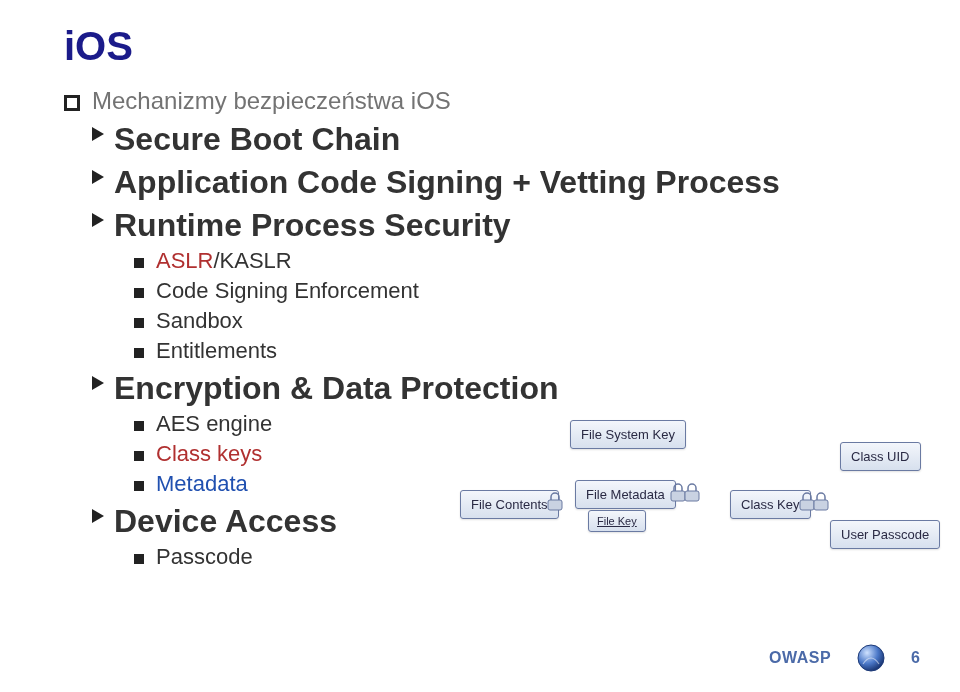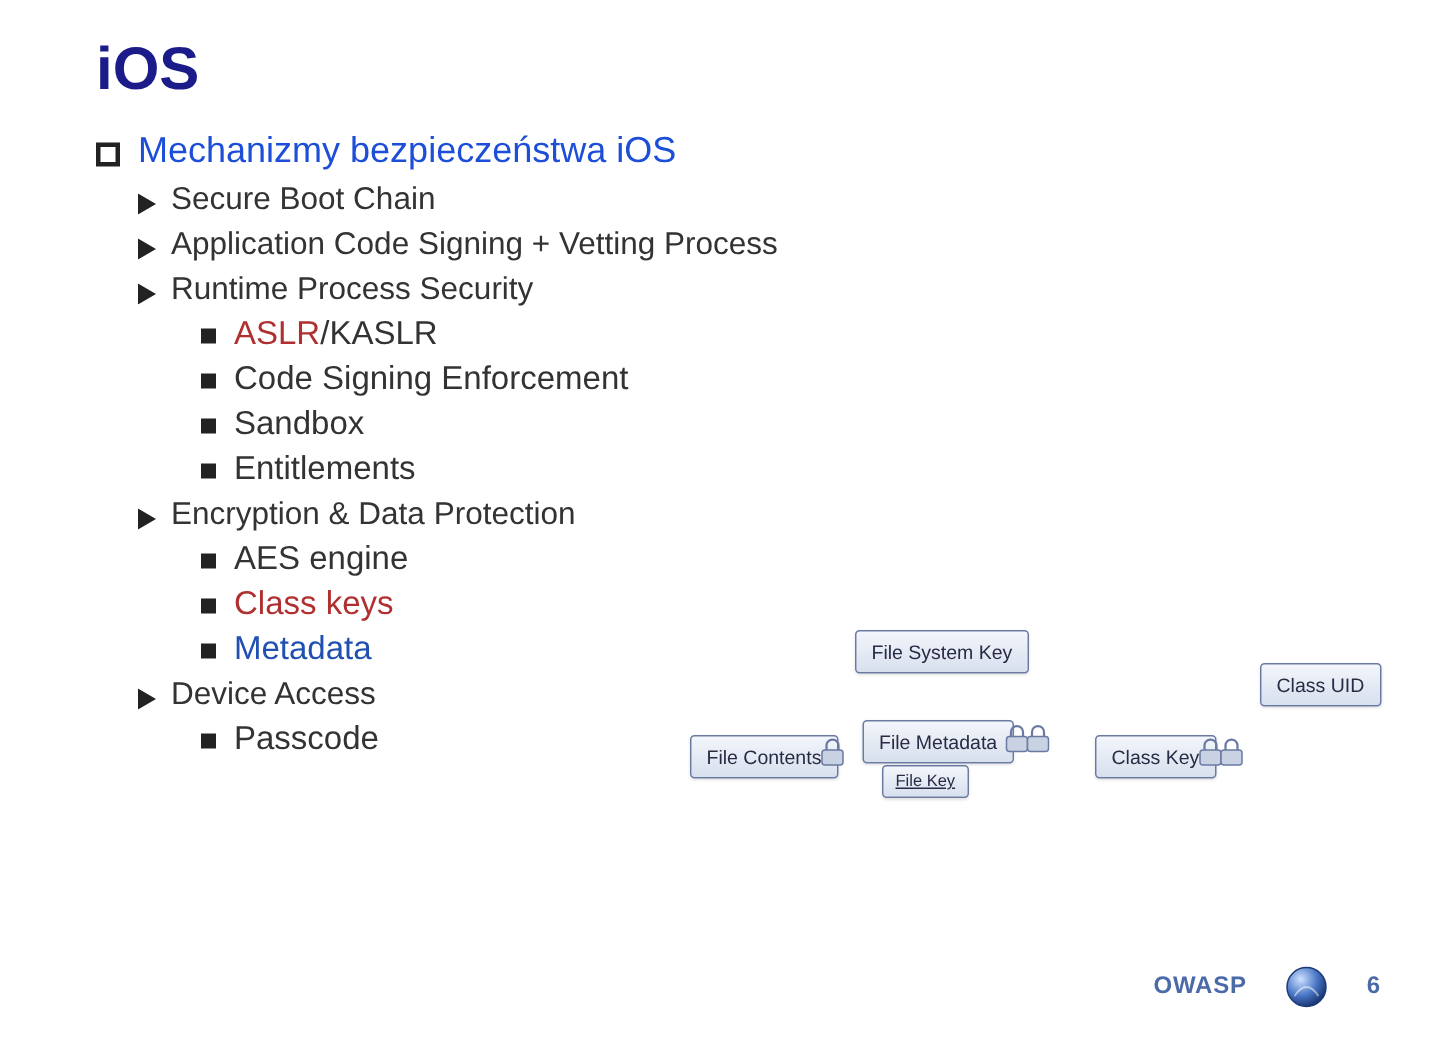--- a/index.html
+++ b/index.html
@@ -2,22 +2,22 @@
 <html><head>
 <meta charset="utf-8">
 <style>
   * { box-sizing: border-box; margin: 0; padding: 0; }
   html, body { width: 960px; height: 692px; background: #fff; font-family: Verdana, Tahoma, Arial, sans-serif; }
   .slide { position: relative; width: 960px; height: 692px; padding: 24px 56px 40px 64px; }
   .title { font-size: 40px; font-weight: bold; color: #1b1b8a; margin-bottom: 18px; }
   .list { list-style: none; font-size: 24px; color: #333; }
   .l1 { display: flex; align-items: flex-start; margin: 10px 0 6px 0; }
   .l1 .sq { width: 16px; height: 16px; border: 3px solid #222; margin-top: 8px; margin-right: 12px; flex: 0 0 auto; }
-  .l1 .txt { color: #1d4ed8; }
-  .l2 { display: flex; align-items: center; margin: 6px 0 2px 28px; font-size: 21px; }
+  .l1 .txt { color: #737373; }
+  .l2 { display: flex; align-items: flex-start; margin: 6px 0 2px 28px; font-size: 32px; font-weight: bold; }
   .l2 .tri { margin-right: 10px; margin-top: 6px; flex: 0 0 auto; }
   .l3 { display: flex; align-items: flex-start; margin: 4px 0 2px 70px; font-size: 22px; }
   .l3 .bsq { width: 10px; height: 10px; background: #222; margin-top: 10px; margin-right: 12px; flex: 0 0 auto; }
   .aslr-a { color: #b03030; }
   .class-keys { color: #b03030; }
   .keychain { color: #2050b0; }
   .tri svg { display: block; }
 
   
   .diagram { position: absolute; left: 460px; top: 420px; width: 472px; height: 180px; }
@@ -128,20 +128,21 @@
 
     <div class="box" style="left:380px; top:22px;">Class UID</div>
 
     <div class="box" style="left:0px; top:70px;">File Contents</div>
 
     <div class="box" style="left:115px; top:60px;">File Metadata</div>
     <div class="box small" style="left:128px; top:90px;">File Key</div>
 
     <div class="box" style="left:270px; top:70px;">Class Key</div>
 
+    <div class="box" style="left:370px; top:100px;">User Passcode</div>
 
     <div class="locks" style="left:90px; top:72px;">
       <svg class="lock" viewBox="0 0 18 20">
           <rect x="2" y="8" width="14" height="10" rx="2" fill="#c9d2e2" stroke="#6a7aa2"></rect>
           <path d="M5 8 V5 a4 4 0 0 1 8 0 V8" fill="none" stroke="#6a7aa2" stroke-width="1.5"></path>
         </svg>
     </div>
     <div class="locks" style="left:213px; top:63px;">
       <svg class="lock" viewBox="0 0 18 20">
           <rect x="2" y="8" width="14" height="10" rx="2" fill="#c9d2e2" stroke="#6a7aa2"></rect>

